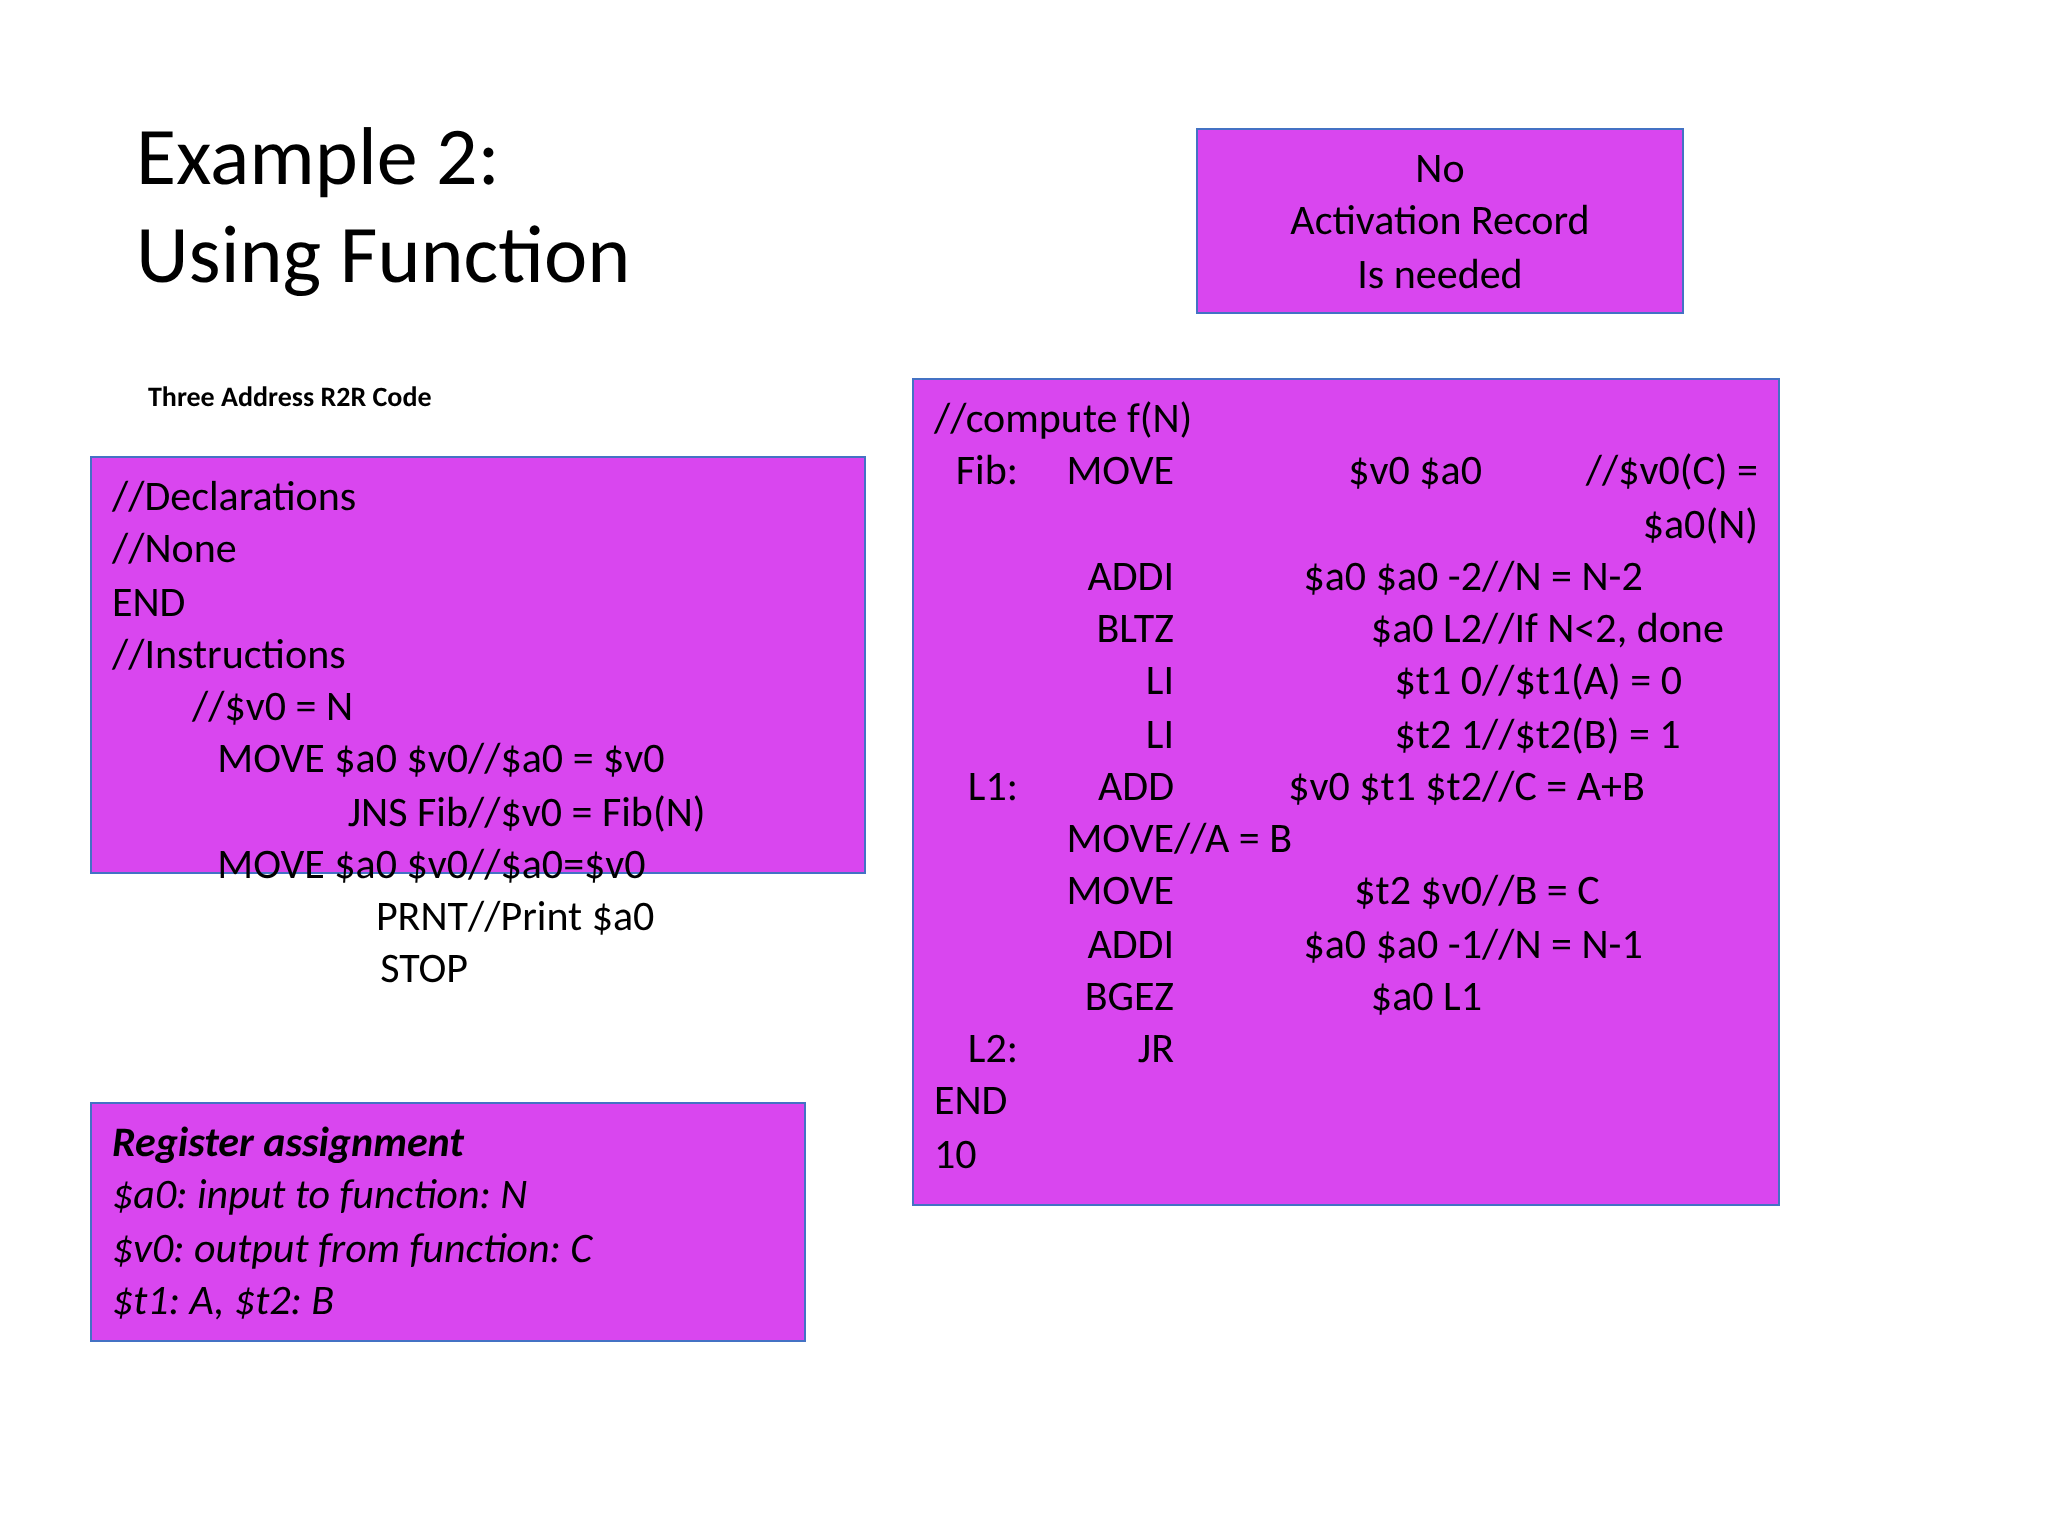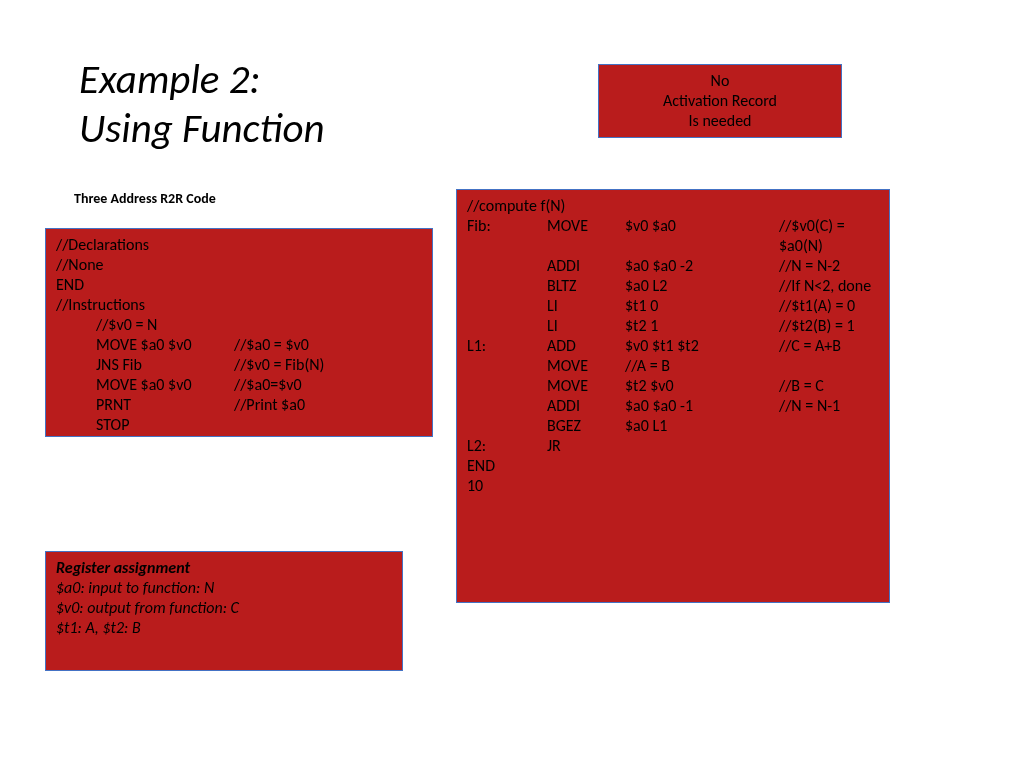--- a/index.html
+++ b/index.html
@@ -7,33 +7,32 @@
     margin: 0;
     width: 1024px;
     height: 768px;
     background: #ffffff;
     font-family: Calibri, "Segoe UI", Arial, sans-serif;
     color: #000;
     position: relative;
   }
   .title {
     position: absolute;
-    left: 79px;
+    left: 68px;
     top: 55px;
     font-size: 41px;
     line-height: 1.2;
     font-weight: 400;
-    font-style: italic;
   }
   .box {
     position: absolute;
     border: 1.5px solid #4472C4;
-    background: #b91c1c;
+    background: #d946ef;
     padding: 6px 10px;
-    font-size: 16px;
+    font-size: 21px;
     line-height: 1.25;
   }
   .note {
     left: 598px;
     top: 64px;
     width: 244px;
     text-align: center;
   }
   .subhead {
     position: absolute;
@@ -55,23 +54,23 @@
     height: 414px;
   }
   .regbox {
     left: 45px;
     top: 551px;
     width: 358px;
     height: 120px;
     font-style: italic;
   }
   .regbox .hdr { font-weight: bold; }
-  .row { display: flex; }
+  .row { display: flex; text-align: right; }
   .lbl { width: 42px; flex: 0 0 42px; }
-  .op  { width: 78px; flex: 0 0 78px; margin-left: 38px; }
+  .op  { width: 78px; flex: 0 0 78px; }
   .args{ flex: 0 0 154px; }
   .cmnt{ }
   .row-l .opL { flex: 0 0 138px; }
   .row-l .cmntL { }
   .indentL { padding-left: 40px; }
 </style>
 </head>
 <body>
 
 <div class="title">

